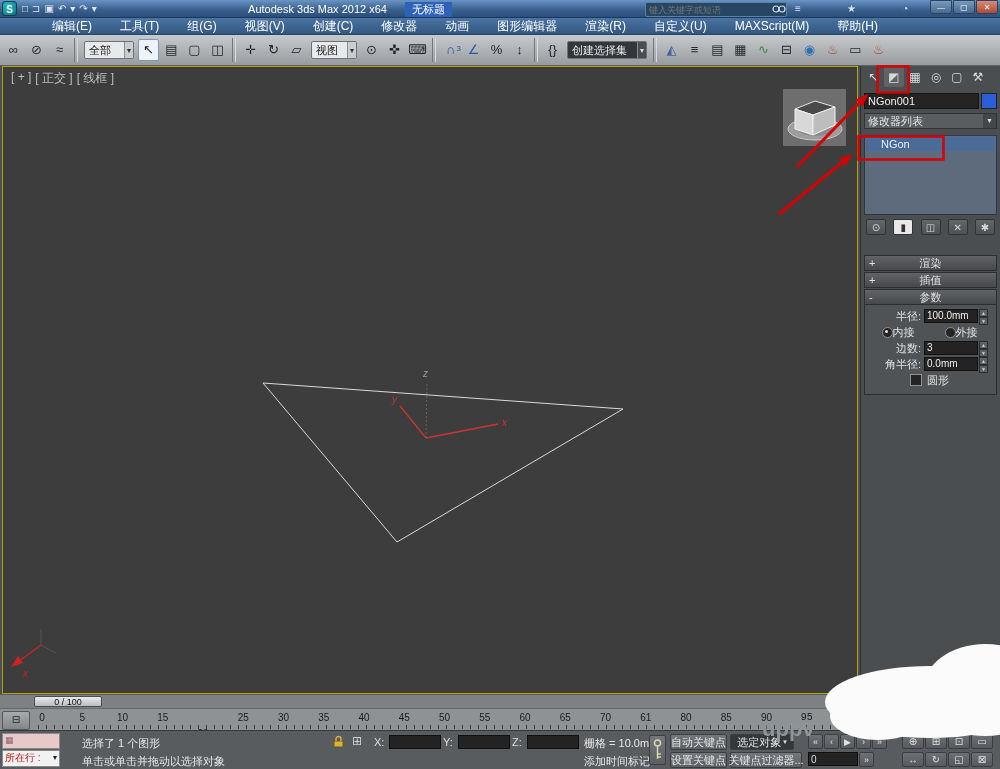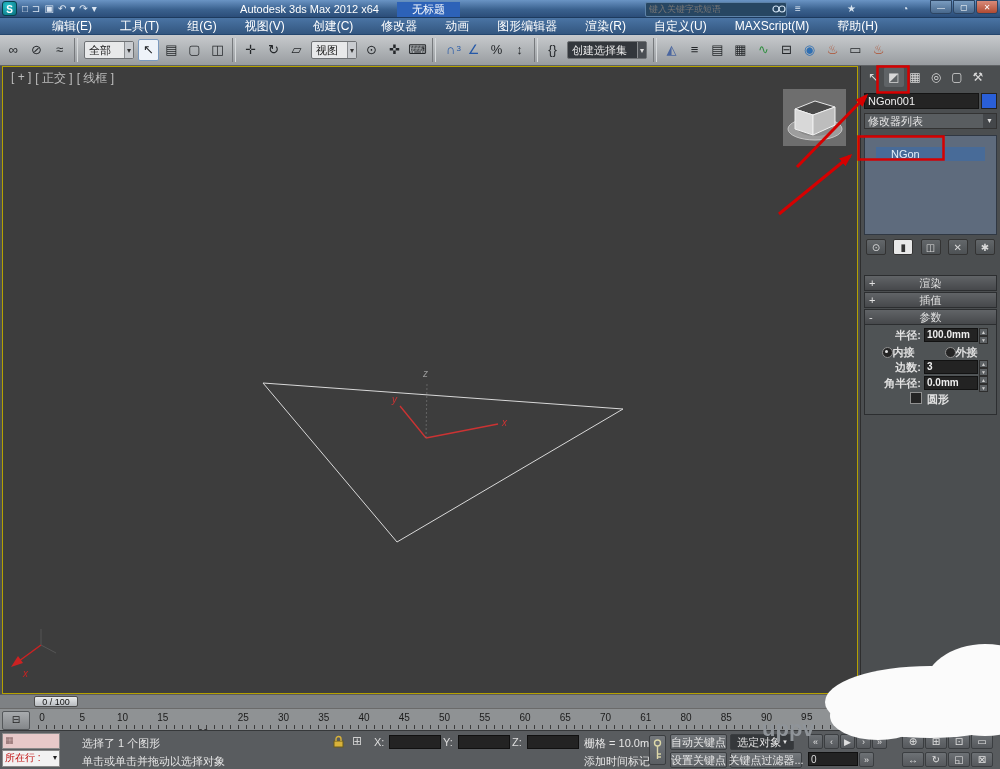--- a/index.html
+++ b/index.html
@@ -11,25 +11,25 @@
   
   #titlebar{position:absolute;left:0;top:0;width:1000px;height:18px;
     background:linear-gradient(#6a94c4,#3b628f 55%,#2b4d79);border-bottom:1px solid #1d3a5e;box-sizing:border-box;}
   .logo{position:absolute;left:2px;top:1px;width:15px;height:15px;border-radius:3px;
     background:radial-gradient(circle at 35% 30%,#27c2cc,#0a6f7e);border:1px solid #093f4a;
     color:#fff;font-size:10px;font-weight:bold;text-align:center;line-height:15px;box-sizing:border-box;}
   #qat{position:absolute;left:22px;top:1px;display:flex;gap:4px;align-items:center;height:16px;}
   .qat-ic{color:#dce6f2;font-size:10px;line-height:16px;}
   #title-text{position:absolute;left:0;right:0;top:0;height:18px;display:flex;justify-content:center;
     align-items:center;gap:6px;color:#fff;font-size:11px;padding-right:300px;pointer-events:none;text-align:right;}
-  #title-text .doc{background:#2d62b8;padding:0 15px;margin-left:12px;}
+  #title-text .doc{background:#2d62b8;padding:0 7px;margin-left:12px;}
   #search-box{position:absolute;left:645px;top:2px;width:140px;height:13px;background:#274662;
     border:1px solid #5d82a8;border-radius:2px;display:flex;align-items:center;}
   #search-box input{flex:1;min-width:0;background:transparent;border:none;outline:none;
-    color:#9fb3c8;font-size:9px;padding:3px 3px;font-family:Liberation Mono, monospace;}
+    color:#9fb3c8;font-size:9px;padding:3px 3px;font-family:Liberation Serif, serif;}
   #title-icons{position:absolute;left:795px;top:1px;width:165px;display:flex;justify-content:space-between;
     align-items:center;height:15px;}
   .ti-ic{color:#d8e4f0;font-size:10px;}
   #win-controls{position:absolute;right:2px;top:0;display:flex;gap:1px;}
   .win-btn{width:20px;height:12px;font-size:8px;color:#fff;display:flex;align-items:center;justify-content:center;
     background:linear-gradient(#7a9cc0,#48688c);border:1px solid #2c4462;border-radius:0 0 3px 3px;}
   .win-btn.close{background:linear-gradient(#d98b7a,#b04a32);}
 
   
   #menubar{position:absolute;left:0;top:18px;width:1000px;height:17px;
@@ -69,49 +69,49 @@
   #obj-name{flex:1;background:#242424;border:1px solid #141414;color:#eee;font-size:11px;
     padding:0 3px;min-width:0;font-family:inherit;}
   .swatch{width:16px;height:16px;border:1px solid #222;box-sizing:border-box;}
   .mod-list{display:flex;margin:4px 3px 0;height:16px;background:#595d60;border:1px solid #333;box-sizing:border-box;}
   .mod-list .ml-label{flex:1;line-height:14px;padding-left:3px;}
   .mod-list .ml-arrow{width:13px;background:#44474a;font-size:7px;text-align:center;line-height:14px;color:#ddd;}
   #mod-buttons{display:grid;grid-template-columns:1fr 1fr;gap:1px;margin:4px 2px 0;}
   .mod-btn{height:16px;line-height:16px;text-align:center;background:linear-gradient(#626669,#4e5255);
     border:1px solid;border-color:#787b7e #2f3133 #2f3133 #787b7e;font-size:11px;color:#e8e8e8;
     overflow:hidden;white-space:nowrap;}
-  #stack-box{margin:6px 3px 0;height:76px;background:#5e6b7d;border:1px solid #303843;padding:11px;}
+  #stack-box{margin:6px 3px 0;height:76px;background:#5e6b7d;border:1px solid #303843;padding:1px;}
   .stack-row{height:14px;line-height:14px;background:#486b98;color:#e3edf8;padding-left:15px;font-size:11px;}
   #stack-tools{display:flex;margin:4px 3px 0;justify-content:space-between;padding:0 2px;}
   .stack-tool{width:20px;height:16px;line-height:16px;text-align:center;background:linear-gradient(#63676a,#4d5154);
     border:1px solid #333;color:#d8d8d8;font-size:10px;border-radius:2px;box-sizing:border-box;}
   .stack-tool.active{background:#e8e8e8;color:#333;}
   #rollouts{margin-top:20px;}
   .rollout{height:14px;line-height:14px;margin:1px 3px 0;background:linear-gradient(#616467,#46484b);
     border:1px solid #2c2e30;text-align:center;font-size:11px;color:#e0e0e0;position:relative;}
   .ro-state{position:absolute;left:4px;top:0;}
   #params-body{margin:0 3px;border:1px solid #2c2e30;border-top:none;background:#4f5355;padding:3px 0 6px;}
-  .prow{display:flex;justify-content:flex-end;height:16px;margin-right:8px;gap:1px;font-size:11px;font-weight:bold;}
+  .prow{display:flex;align-items:center;justify-content:flex-end;height:16px;margin-right:8px;gap:1px;font-size:11px;}
   .prow .plabel{margin-right:2px;color:#e0e0e0;white-space:nowrap;}
   .prow.radios{justify-content:center;gap:28px;margin-right:0;}
   .prow.chk{justify-content:center;margin-right:0;}
   .spin-field{width:48px;height:12px;background:#232323;border:1px solid #121212;color:#eee;
     font-size:10px;line-height:12px;padding:0 2px;}
   .spinner{display:flex;flex-direction:column;width:9px;height:14px;}
   .spinner span{flex:1;font-size:5px;line-height:6px;text-align:center;background:#5d6164;
     border:1px solid #2e2e2e;color:#cfcfcf;}
   .radio{width:9px;height:9px;border-radius:50%;background:#242424;border:1px solid #909090;
     display:inline-block;position:relative;}
   .radio.sel::after{content:"";position:absolute;left:2px;top:2px;width:3px;height:3px;border-radius:50%;background:#e6e6e6;}
   .checkbox{width:10px;height:10px;background:#242424;border:1px solid #909090;display:inline-block;margin-right:4px;}
 
   
   #timeslider{position:absolute;left:0;top:694px;width:860px;height:14px;background:#7e8184;
     border-top:1px solid #5c5c5c;box-sizing:border-box;}
-  #ts-handle{position:absolute;left:34px;top:1px;width:44px;height:11px;
+  #ts-handle{position:absolute;left:34px;top:1px;width:68px;height:11px;
     background:linear-gradient(#e9ebed,#b7bbbf);border:1px solid #4c4c4c;border-radius:2px;
     font-size:9px;color:#111;text-align:center;line-height:11px;box-sizing:border-box;}
   #ruler{position:absolute;left:0;top:708px;width:860px;height:22px;background:#8f9294;
     border-top:1px solid #6a6a6a;box-sizing:border-box;}
   #ruler::after{content:"";position:absolute;left:38px;right:6px;bottom:1px;height:4px;
     background:repeating-linear-gradient(90deg,#3c3c3c 0 1px,transparent 1px 8px);}
   .tick-label{position:absolute;top:3px;transform:translateX(-50%);font-size:10px;color:#1c1c1c;}
   #ruler-btn{position:absolute;left:2px;top:2px;width:26px;height:17px;background:linear-gradient(#a8abae,#84878a);
     border:1px solid #55585b;border-radius:2px;font-size:10px;color:#222;text-align:center;line-height:16px;}
 

